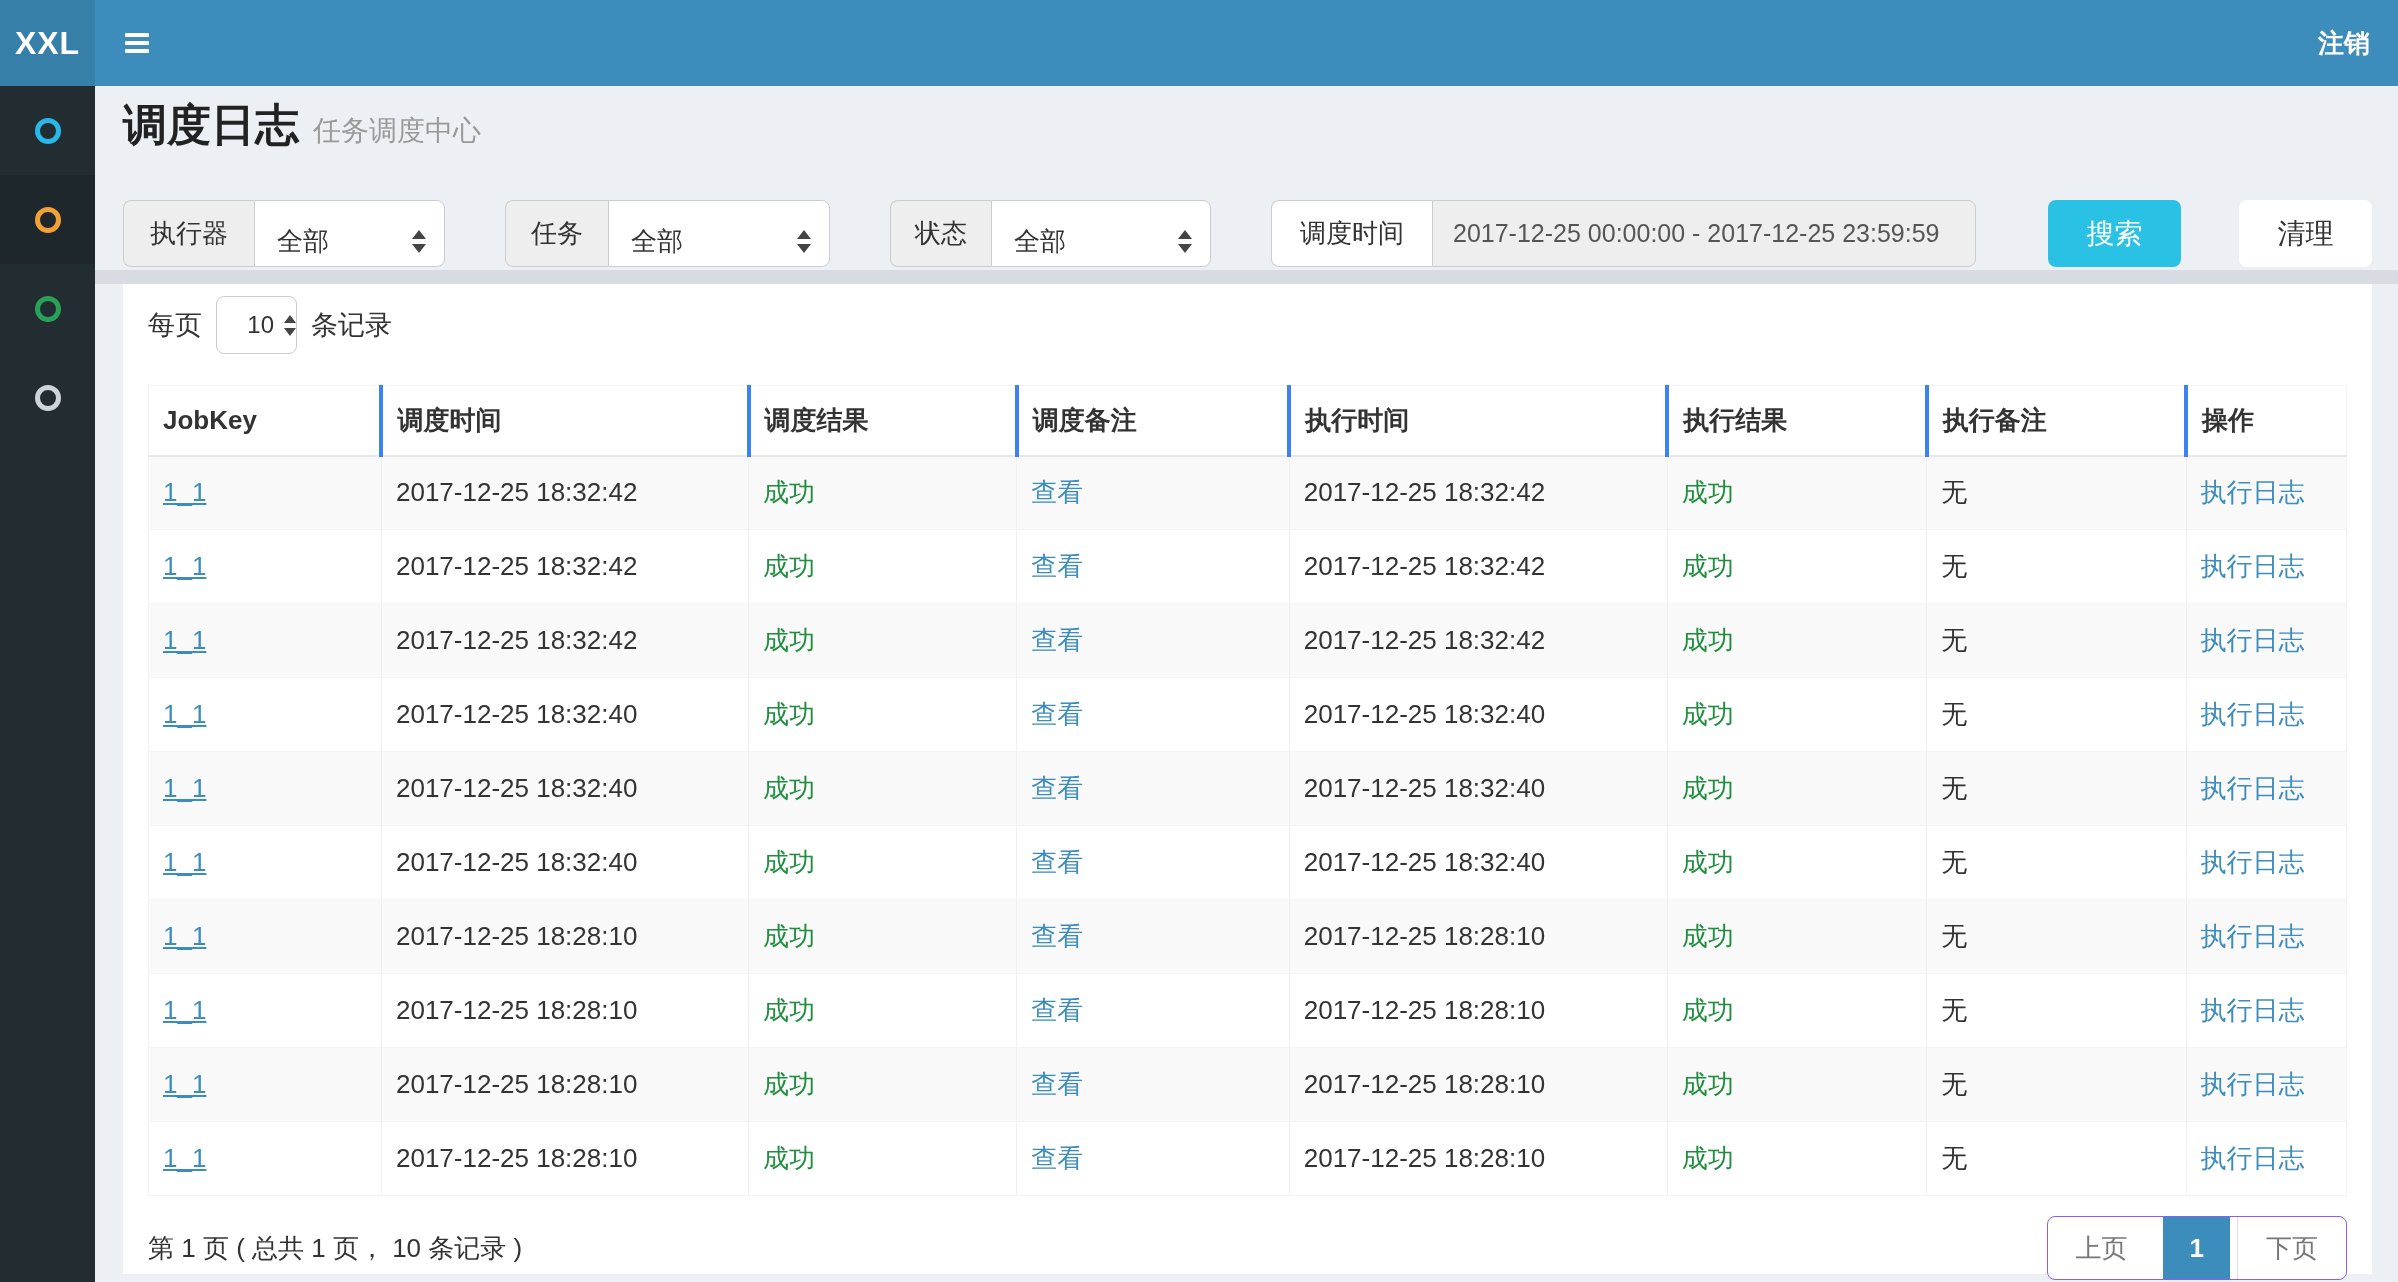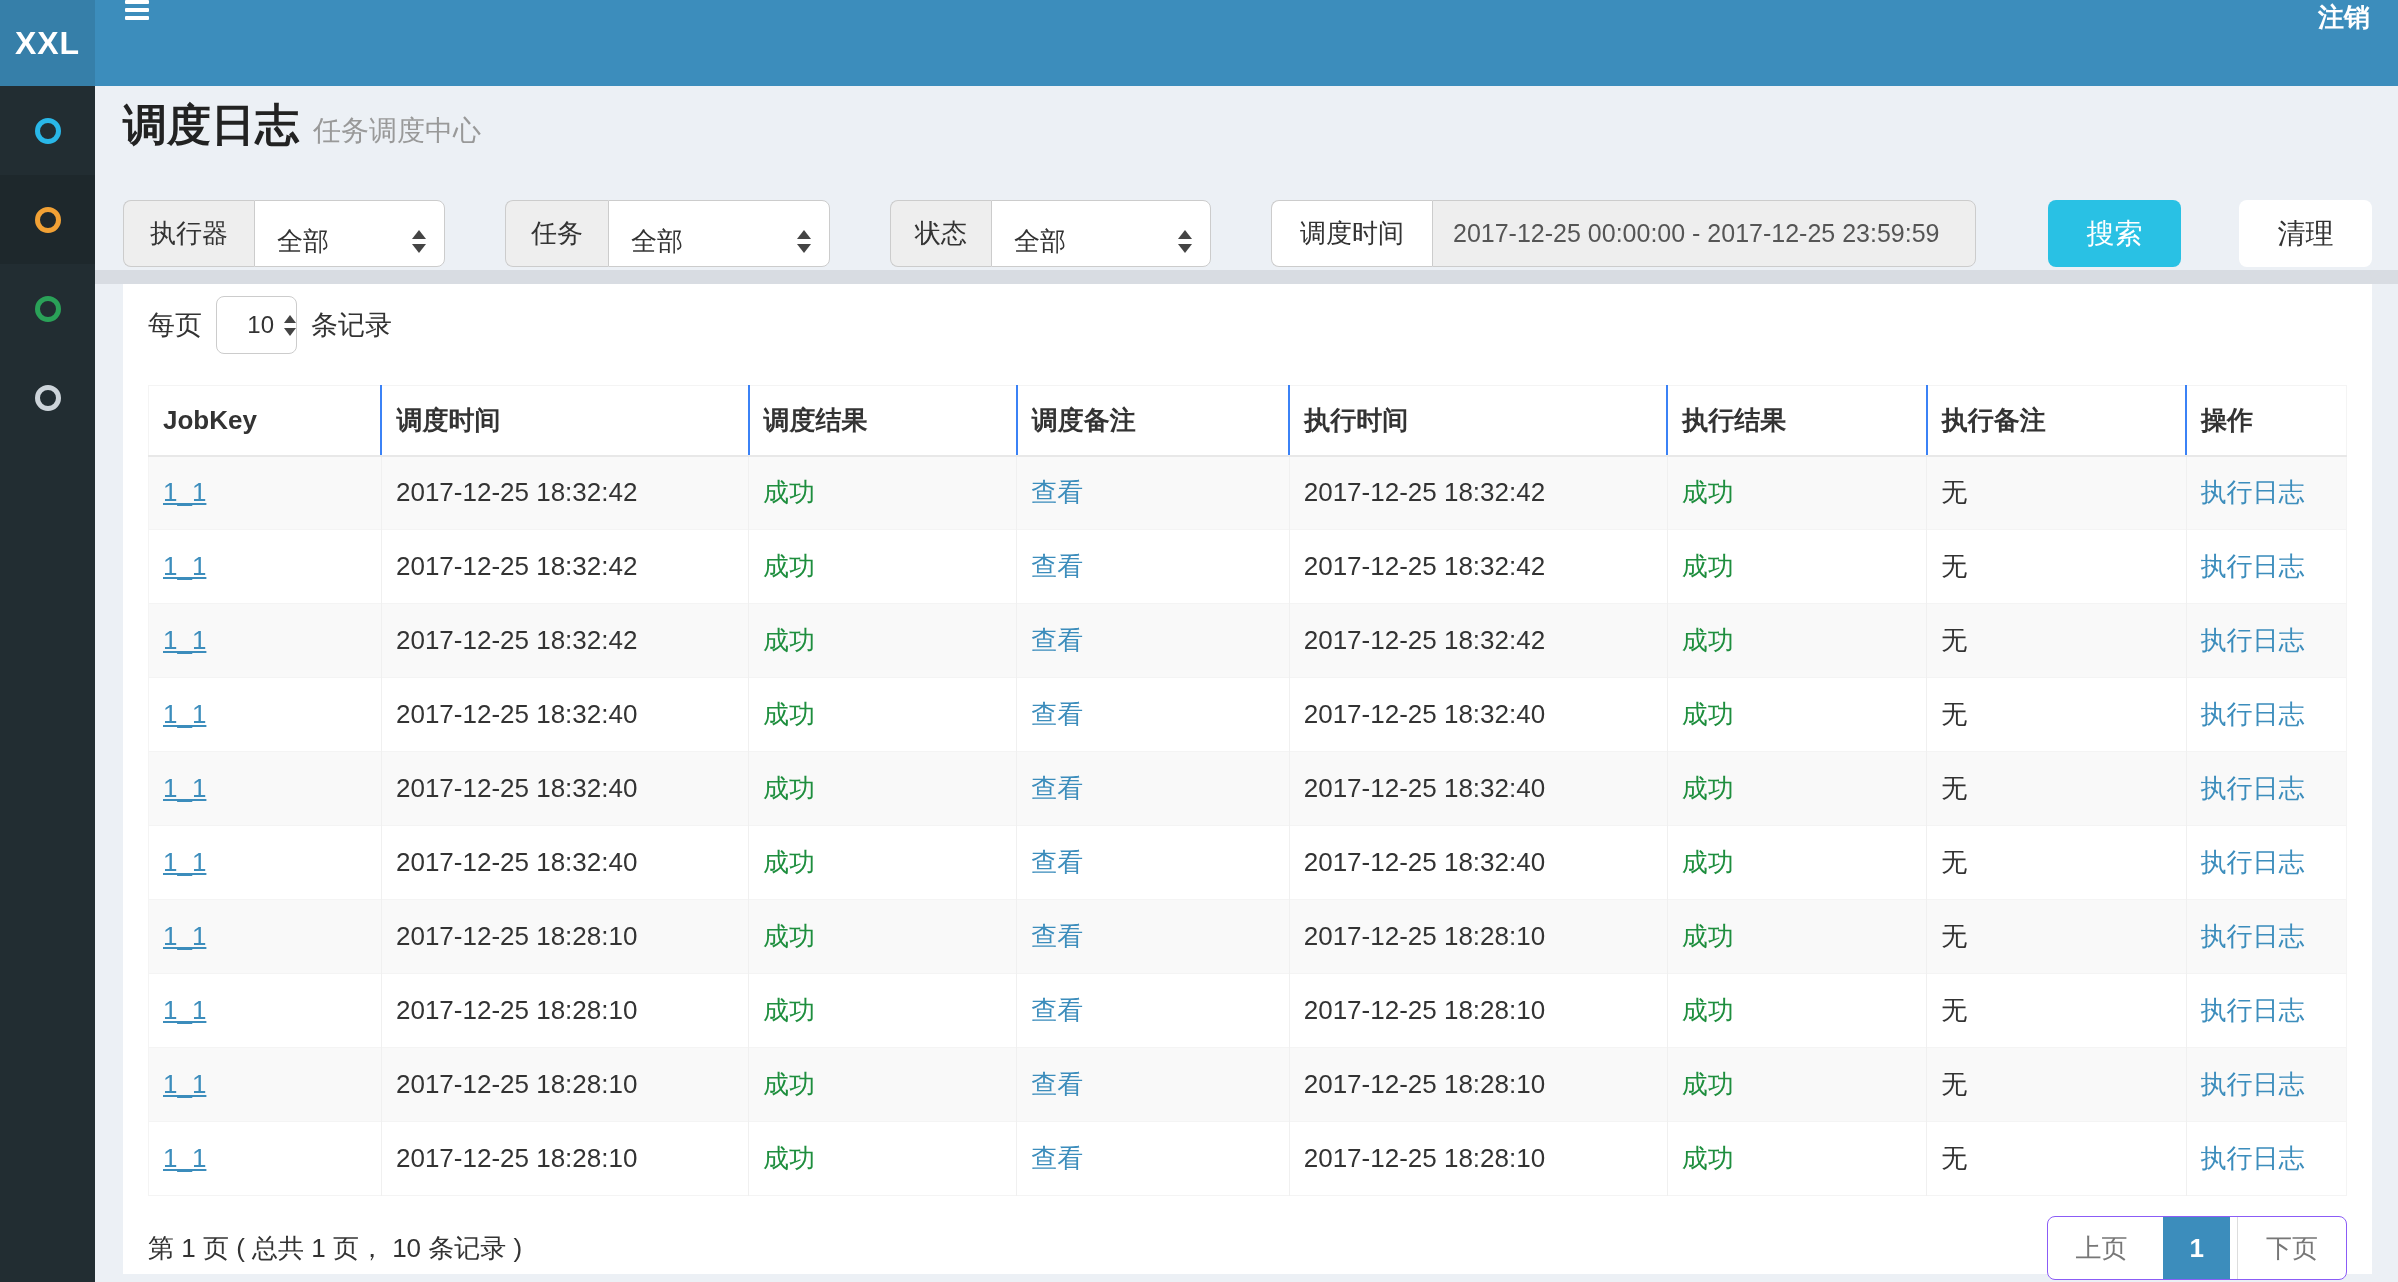--- a/index.html
+++ b/index.html
@@ -4,21 +4,21 @@
 <style>
   * { margin:0; padding:0; box-sizing:border-box; }
   html,body { width:2398px; height:1282px; }
   body { font-family:"Liberation Sans","DejaVu Sans",sans-serif; color:#333; }
   .app { position:relative; width:2398px; height:1282px; background:#be185d; overflow:hidden; }
 
   
   .topbar { position:absolute; top:0; left:0; width:2398px; height:86px; display:flex; }
   .logo { width:95px; height:86px; background:#367fa9; color:#fff; font-size:32px; font-weight:bold;
           display:flex; align-items:center; justify-content:center; letter-spacing:1px; }
-  .nav { flex:1; background:#3c8dbc; display:flex; }
+  .nav { flex:1; background:#3c8dbc; display:flex; align-items:center; }
   .hamburger { margin-left:30px; display:flex; flex-direction:column; gap:4px; cursor:pointer; }
   .hamburger i { display:block; width:24px; height:4px; background:#fff; border-radius:1px; }
   .nav-spacer { flex:1; }
   .logout { color:#fff; font-size:26px; font-weight:700; margin-right:28px; cursor:pointer; }
 
   
   .sidebar { position:absolute; top:86px; left:0; width:95px; bottom:0; background:#222d32; }
   .side-item { width:95px; height:89px; display:flex; align-items:center; justify-content:center; cursor:pointer; }
   .side-item.active { background:#1e282c; }
   .ring { width:26px; height:26px; border-radius:50%; border:5px solid currentColor; }
@@ -54,21 +54,21 @@
 
   .pagesize-row { height:58px; margin:0 0 31px 0; display:flex; align-items:center; font-size:27px; color:#333; }
   .mini-select { width:81px; height:58px; border:1px solid #ccc; border-radius:8px; background:#fff; margin:0 14px;
                  display:flex; align-items:center; justify-content:flex-end; font-size:24px; cursor:pointer; }
   .mini-select .arrows { margin-left:10px; }
   .mini-select .arrows .up { border-left-width:6px; border-right-width:6px; border-bottom-width:8px; }
   .mini-select .arrows .down { border-left-width:6px; border-right-width:6px; border-top-width:8px; }
 
   table { width:100%; border-collapse:collapse; border:1px solid #f4f4f4; table-layout:fixed; }
   th { height:70px; text-align:left; font-size:26px; font-weight:700; color:#333; padding:0 0 0 14px;
-       border-right:2px solid #3b82f6; border-bottom:2px solid #e8e8e8; background:#fff; }
+       border-right:4px solid #3b82f6; border-bottom:2px solid #e8e8e8; background:#fff; }
   th:last-child, td:last-child { border-right:none; }
   td { height:74px; font-size:26px; color:#333; padding:0 0 0 14px; border-right:1px solid #f0f0f0;
        border-top:1px solid #f4f4f4; background:#fff; white-space:nowrap; overflow:hidden; }
   tbody tr:nth-child(odd) td { background:#f9f9f9; }
   td a { color:#3c8dbc; text-decoration:none; cursor:pointer; }
   td a.underline { text-decoration:underline; }
   td .ok { color:#1e8e3e; }
 
   .panel-footer { margin-top:20px; display:flex; align-items:center; justify-content:space-between; }
   .summary { font-size:26px; color:#333; }

